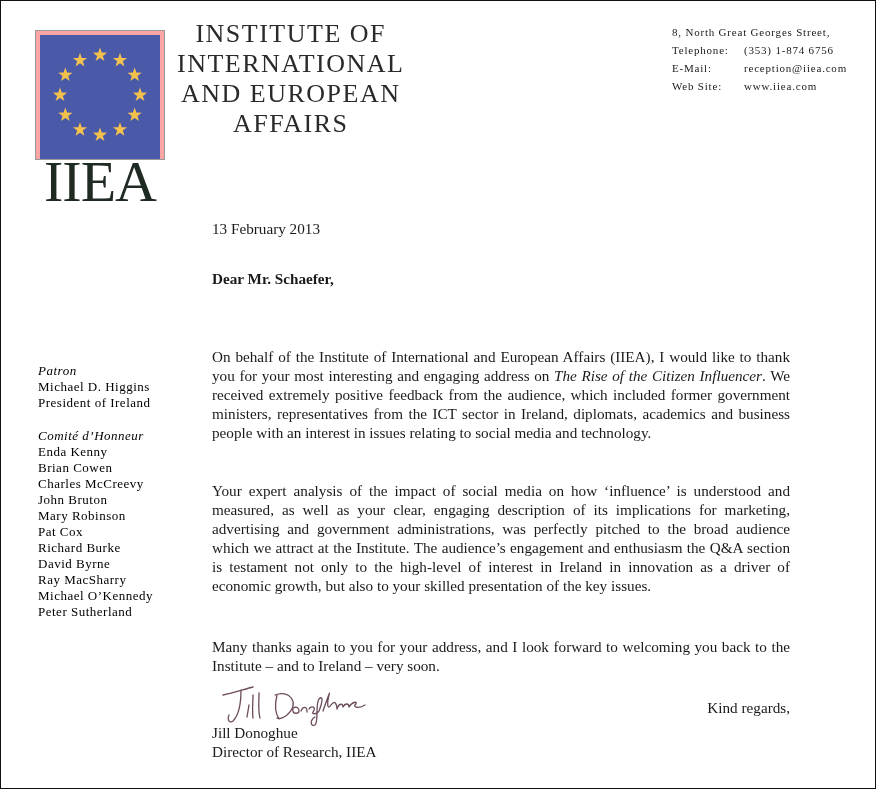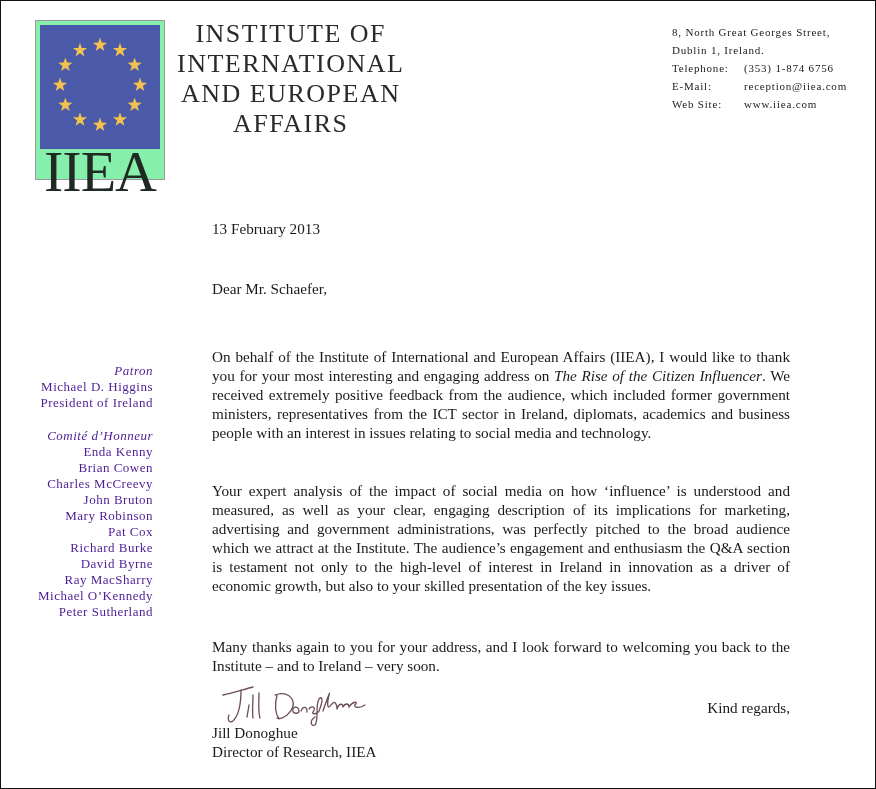--- a/index.html
+++ b/index.html
@@ -4,22 +4,22 @@
 <style>
   html, body { margin: 0; padding: 0; background: #ffffff; }
   body { width: 876px; height: 789px; overflow: hidden; position: relative; }
   .page {
     position: absolute; left: 0; top: 0; width: 874px; height: 787px;
     border: 1px solid #111; background: #fff;
     font-family: "Liberation Serif", "DejaVu Serif", serif; color: #1a1a1a;
   }
   
   .logo {
-    position: absolute; left: 34px; top: 19px; width: 130px; height: 160px;
-    border: 1px solid #9a9a9a; background: #86efac; box-sizing: border-box;
+    position: absolute; left: 34px; top: 29px; width: 130px; height: 130px;
+    border: 1px solid #9a9a9a; background: #fca5a5; box-sizing: border-box;
   }
   .logo .flag {
     position: absolute; left: 4px; top: 4px; width: 120px; height: 124px;
     background: #4a5aa8;
   }
   .logo .flag svg { width: 100%; height: 100%; display: block; }
   .logo .acronym {
     position: absolute; left: 0; top: 126px; width: 128px; text-align: center;
     font-family: "Liberation Serif", serif; font-size: 58px; line-height: 50px;
     color: #1f2a22; letter-spacing: -1px;
@@ -34,33 +34,33 @@
     position: absolute; left: 671px; top: 22px;
     font-family: "Liberation Serif", serif; font-size: 11px; line-height: 18px;
     letter-spacing: 0.8px; color: #1a1a1a;
   }
   .contact .row { white-space: nowrap; }
   .contact .lbl { display: inline-block; width: 72px; }
   
   .sidebar {
     position: absolute; left: 37px; top: 362px;
     font-family: "Liberation Serif", serif; font-size: 13px; line-height: 16px;
-    letter-spacing: 0.5px; color: #4c1d95; text-align: right;
+    letter-spacing: 0.5px; color: #000000;
   }
   .sidebar .heading { font-style: italic; }
   .sidebar .small { font-size: 13px; }
   .sidebar .gap { height: 17px; }
   
   .letter {
     position: absolute; left: 211px; width: 578px;
     font-family: "Liberation Serif", serif; font-size: 15.2px; line-height: 19px;
     color: #1a1a1a;
   }
   .date { top: 218px; }
-  .salutation { top: 278px; }
+  .salutation { top: 268px; font-weight: bold; }
   .para1 { top: 318px; }
   .para2 { top: 452px; }
   .para3 { top: 608px; }
   .closing { top: 697px; text-align: right; }
   .justify { text-align: justify; margin-top: 28px; }
   .signature {
     position: absolute; left: 218px; top: 680px; width: 180px; height: 48px;
   }
   .sign-name { top: 722px; }
   .sign-title { top: 741px; }
@@ -93,21 +93,20 @@
 
   <div class="inst-name">
     <div>INSTITUTE OF</div>
     <div>INTERNATIONAL</div>
     <div>AND EUROPEAN</div>
     <div>AFFAIRS</div>
   </div>
 
   <div class="contact">
     <div class="row">8, North Great Georges Street,</div>
-    <div class="row">Dublin 1, Ireland.</div>
     <div class="row">
       <span class="lbl">Telephone:</span><span>(353) 1-874 6756</span>
     </div>
     <div class="row">
       <span class="lbl">E-Mail:</span><span>reception@iiea.com</span>
     </div>
     <div class="row">
       <span class="lbl">Web Site:</span><span>www.iiea.com</span>
     </div>
   </div>

